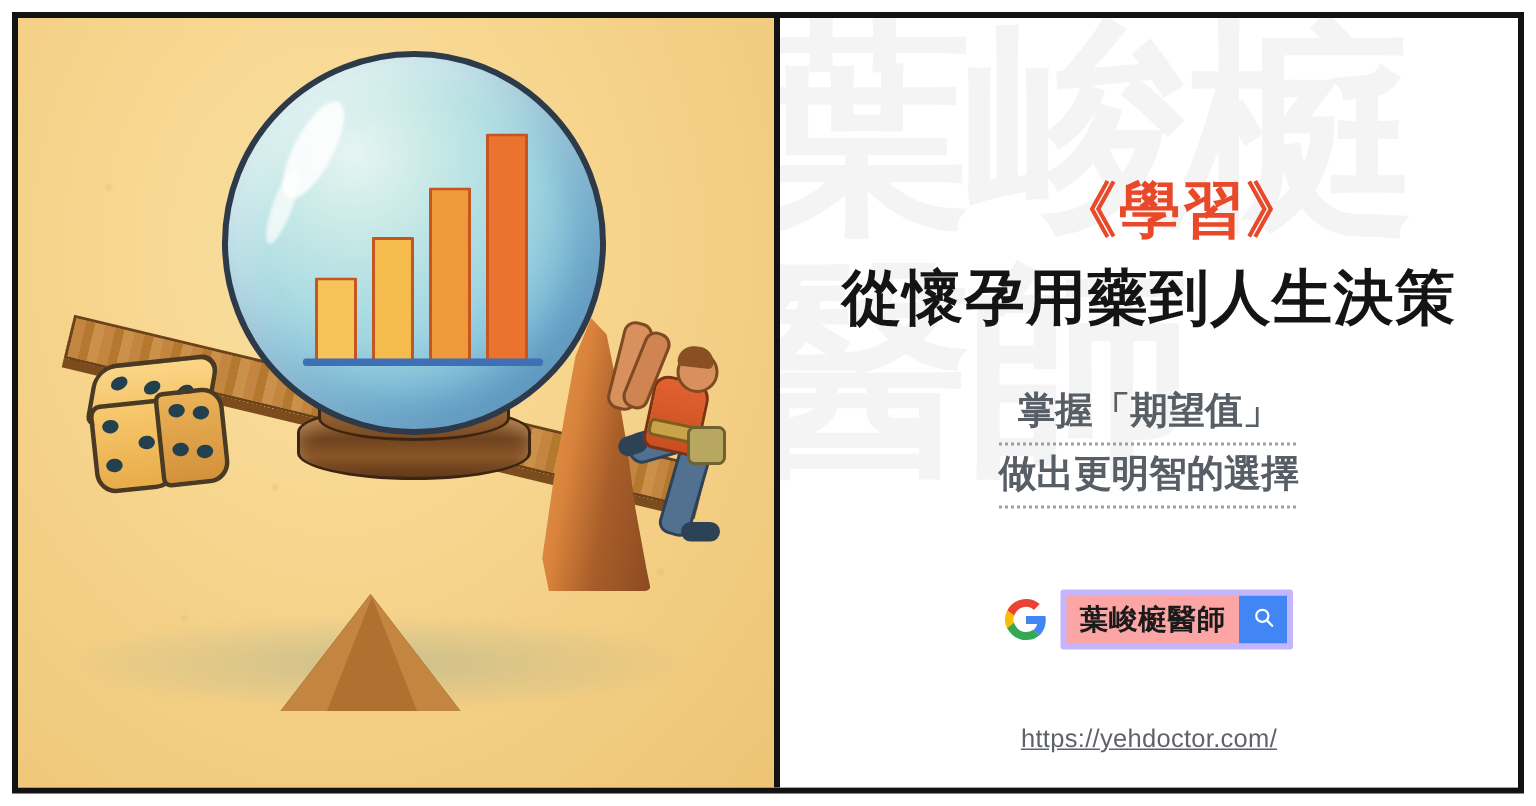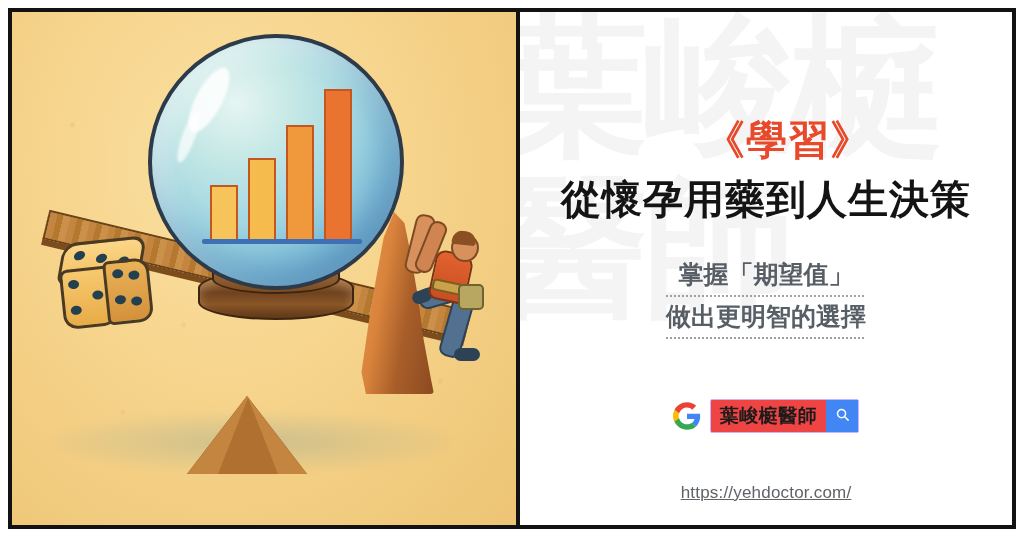--- a/index.html
+++ b/index.html
@@ -347,23 +347,23 @@
   }
   .brand-row {
     display: flex;
     align-items: center;
     gap: 9px;
   }
   .g-logo { width: 28px; height: 28px; display:block; }
   .searchbox {
     display: flex;
     align-items: stretch;
-    border: 1px solid #c4b5fd;
+    border: 4px solid #c4b5fd;
     border-radius: 2px;
-    background: #ef4444;
+    background: #fca5a5;
     height: 32px;
     overflow: hidden;
     text-align: center;
   }
   .searchbox .q {
     display: flex;
     align-items: center;
     padding: 0 9px;
     font-size: 19px;
     font-weight: 700;

